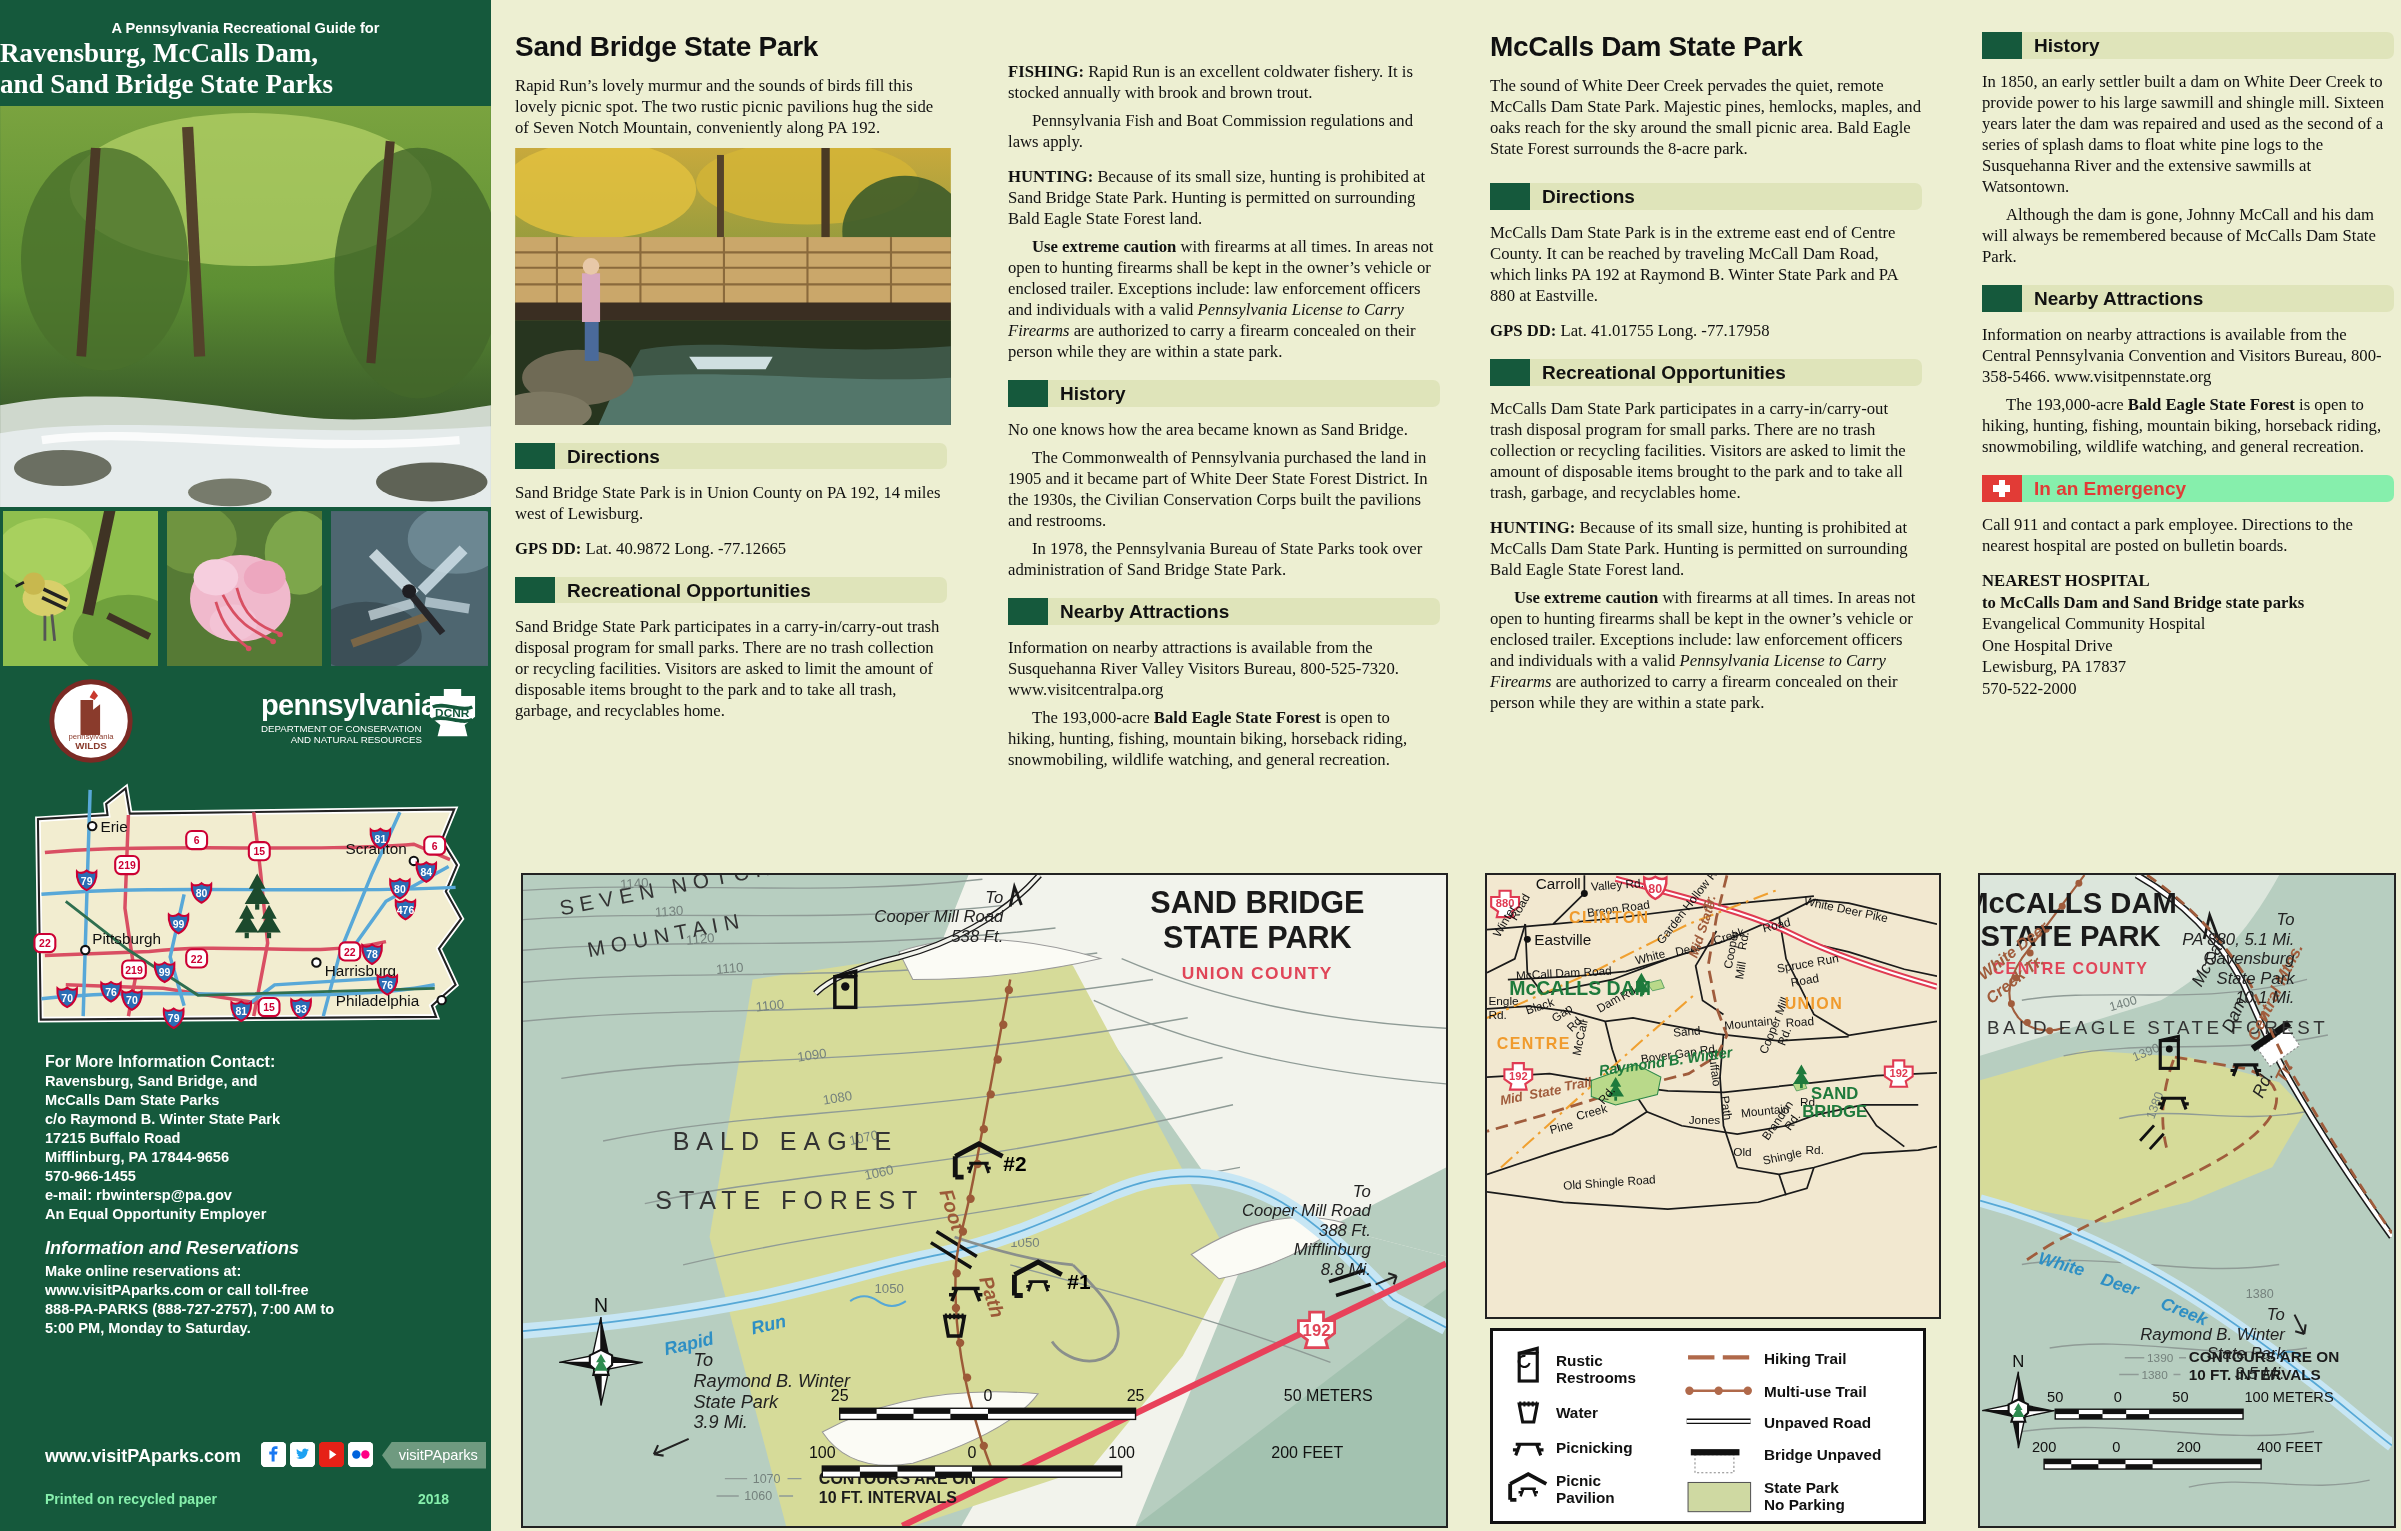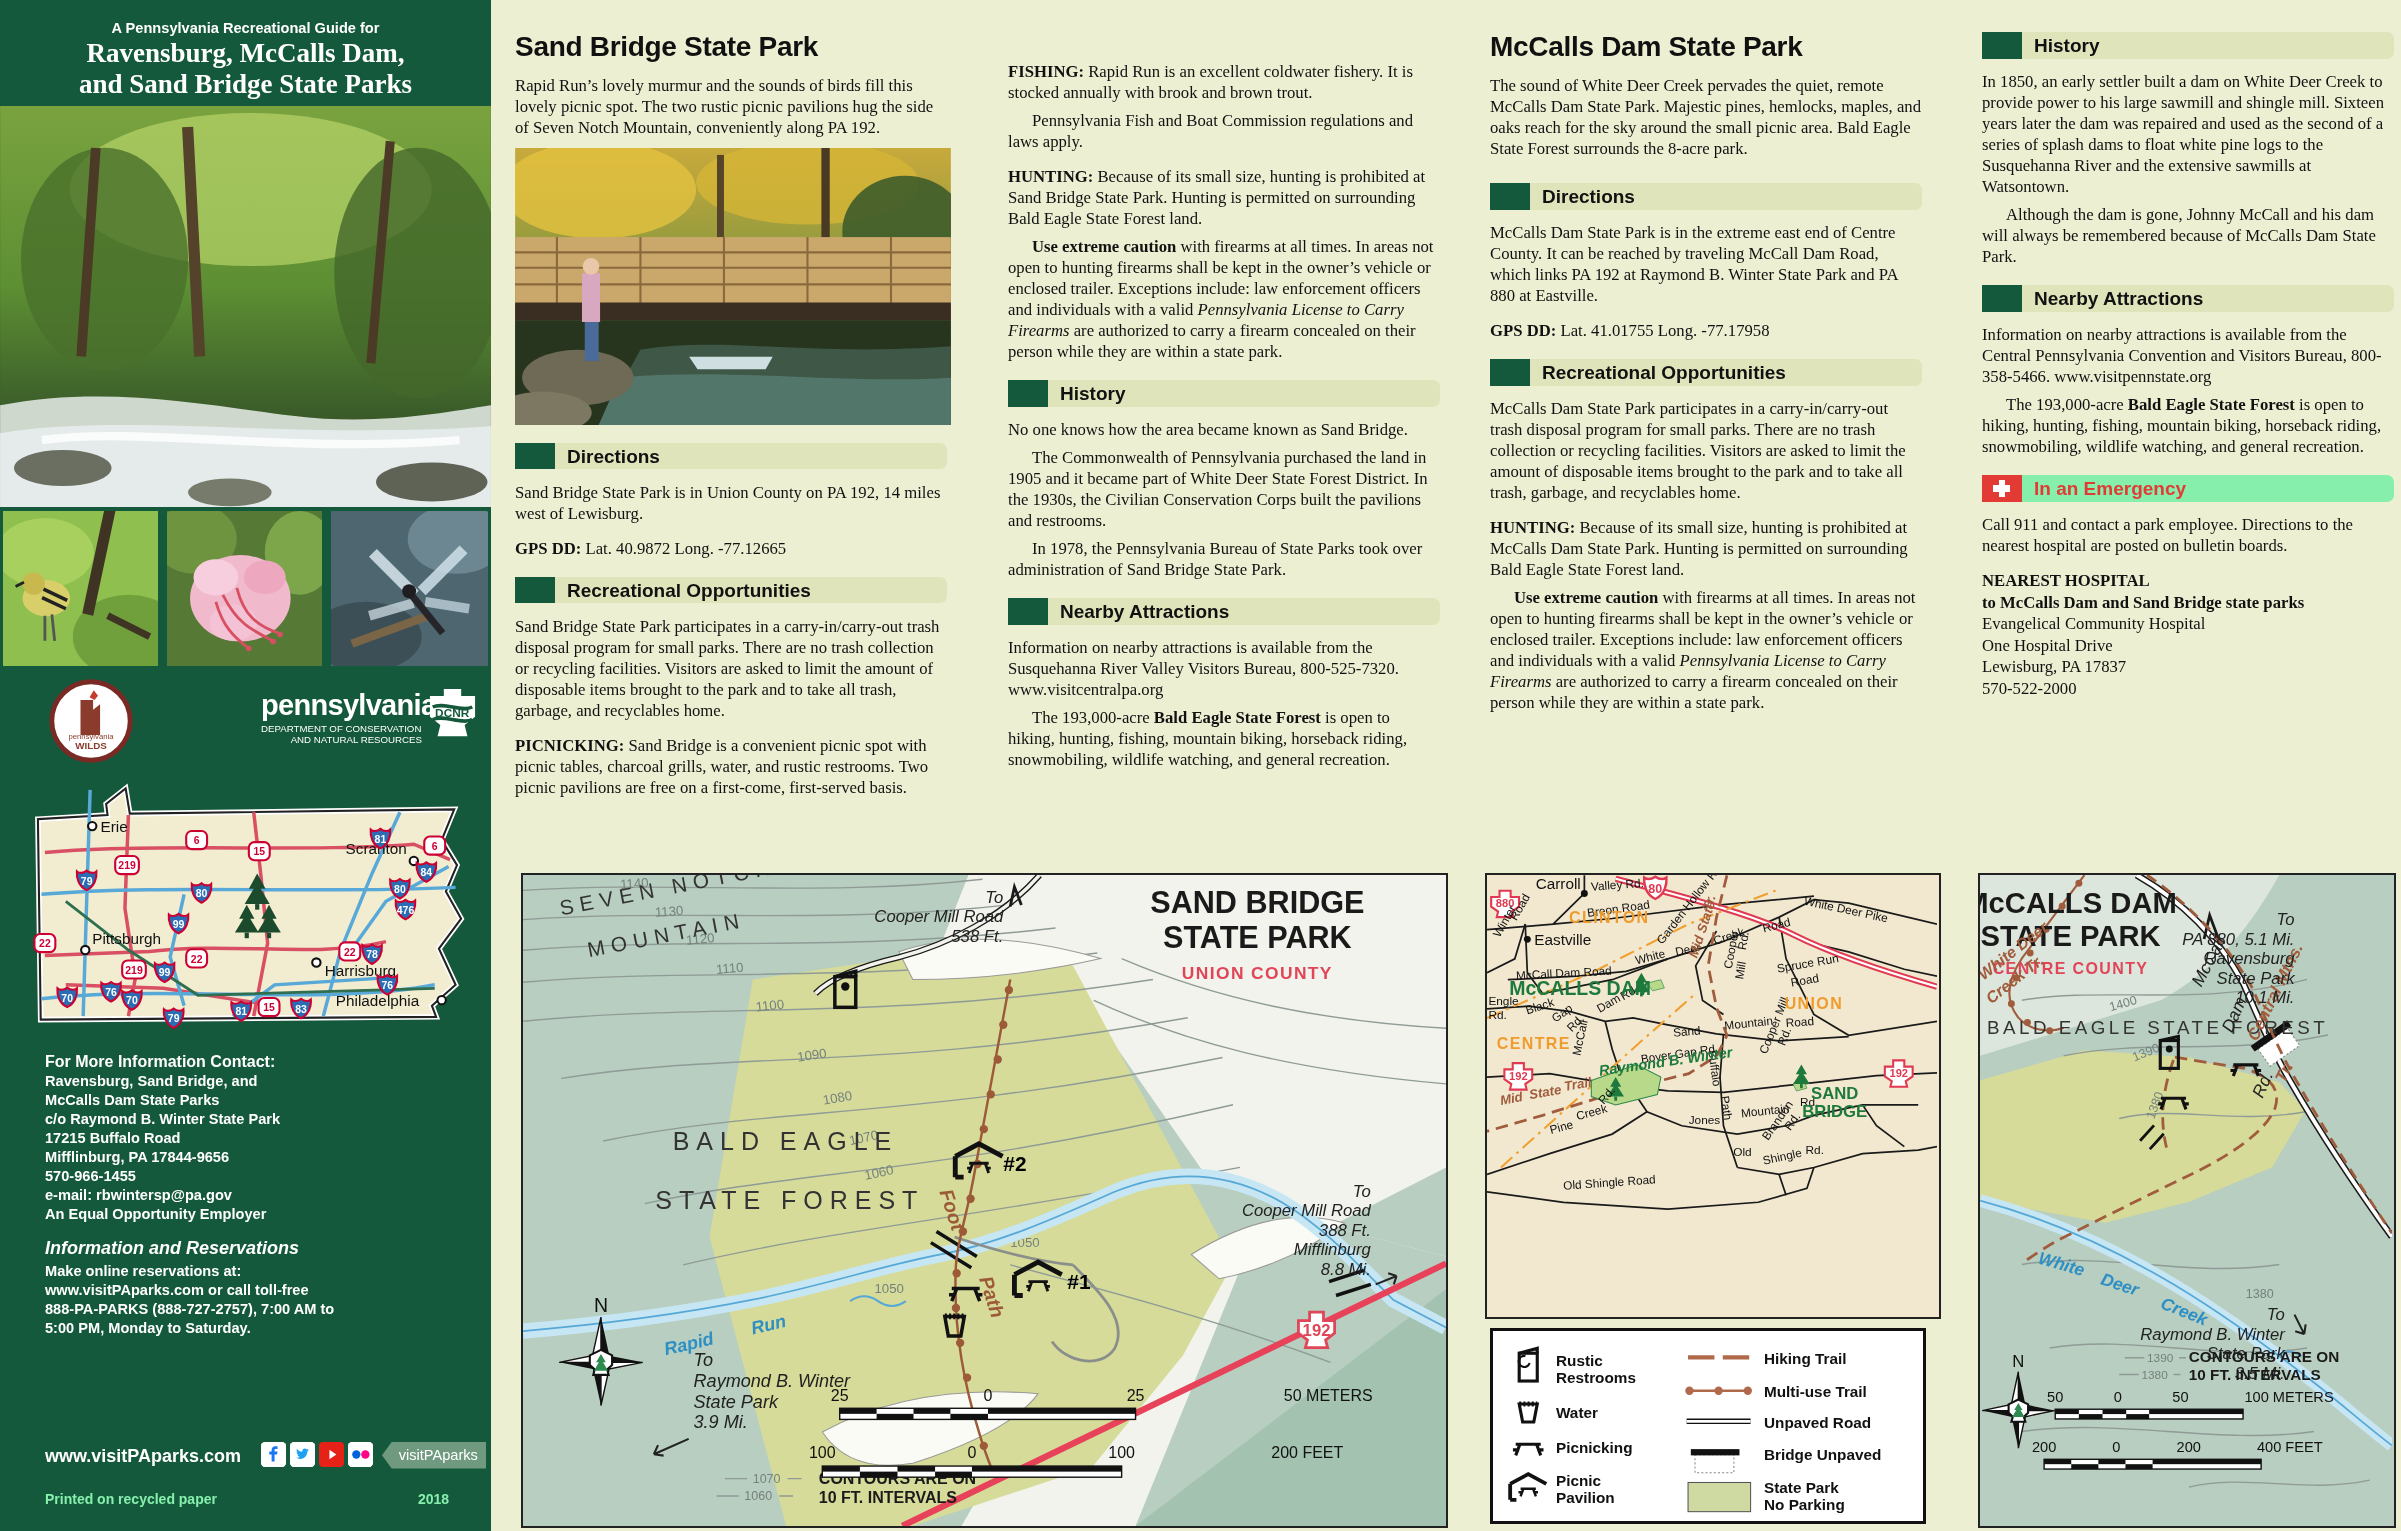--- a/index.html
+++ b/index.html
@@ -1,21 +1,21 @@
 <!DOCTYPE html>
 <html style="font-size:11px"><head>
 <meta charset="utf-8">
 <style>
   html,body{margin:0;padding:0;background:#edefd2;}
   #page{position:relative;width:2401px;height:1531px;background:#edefd2;overflow:hidden;
         font-family:"Liberation Sans",sans-serif;color:#111;}
   
   #sidebar{position:absolute;left:0;top:0;width:491px;height:1531px;background:#15593c;color:#fff;}
   .hdr-kicker{position:absolute;left:0;top:19.5px;width:491px;text-align:center;font-size:14.6px;font-weight:bold;}
-  .hdr-title{position:absolute;left:0;top:38px;width:491px;text-align:center;
+  .hdr-title{position:absolute;left:0;top:38px;width:491px;
              font-family:"Liberation Serif",serif;font-weight:bold;font-size:27px;line-height:31px;}
   .photo{position:absolute;overflow:hidden;}
   
   .col{position:absolute;top:21px;width:432px;}
   .coltitle{font-size:28px;font-weight:bold;margin:9.7px 0 12.5px 0;letter-spacing:-0.3px;}
   .para{font-family:"Liberation Serif",serif;font-size:16.7px;line-height:21px;margin:0 0 7px 0;}
   .para.ind{text-indent:24px;margin-top:0;}
   .para.sp{margin-top:14px;}
   .band{position:relative;height:26.5px;background:#dfe4ba;margin:18px 0 12.5px 0;border-radius:7px;}
   .band .sq{position:absolute;left:0;top:0;width:40px;height:26.5px;background:#15593c;}
@@ -409,24 +409,20 @@
     <p class="para gps sp">
       <b>GPS DD:</b>
       <span>Lat. 40.9872  Long. -77.12665</span>
     </p>
 
     <div class="band">
       <span class="sq"></span>
       <span class="bl">Recreational Opportunities</span>
     </div>
     <p class="para">Sand Bridge State Park participates in a carry-in/carry-out trash disposal program for small parks. There are no trash collection or recycling facilities. Visitors are asked to limit the amount of disposable items brought to the park and to take all trash, garbage, and recyclables home.</p>
-    <p class="para sp">
-      <b>PICNICKING:</b>
-      <span>Sand Bridge is a convenient picnic spot with picnic tables, charcoal grills, water, and rustic restrooms. Two picnic pavilions are free on a first-come, first-served basis.</span>
-    </p>
   </div>
 
   <div class="col" style="left:1008px;">
     <p class="para" style="margin-top:40px;">
       <b>FISHING:</b>
       <span>Rapid Run is an excellent coldwater fishery. It is stocked annually with brook and brown trout.</span>
     </p>
     <p class="para ind">Pennsylvania Fish and Boat Commission regulations and laws apply.</p>
     <p class="para sp">
       <b>HUNTING:</b>

